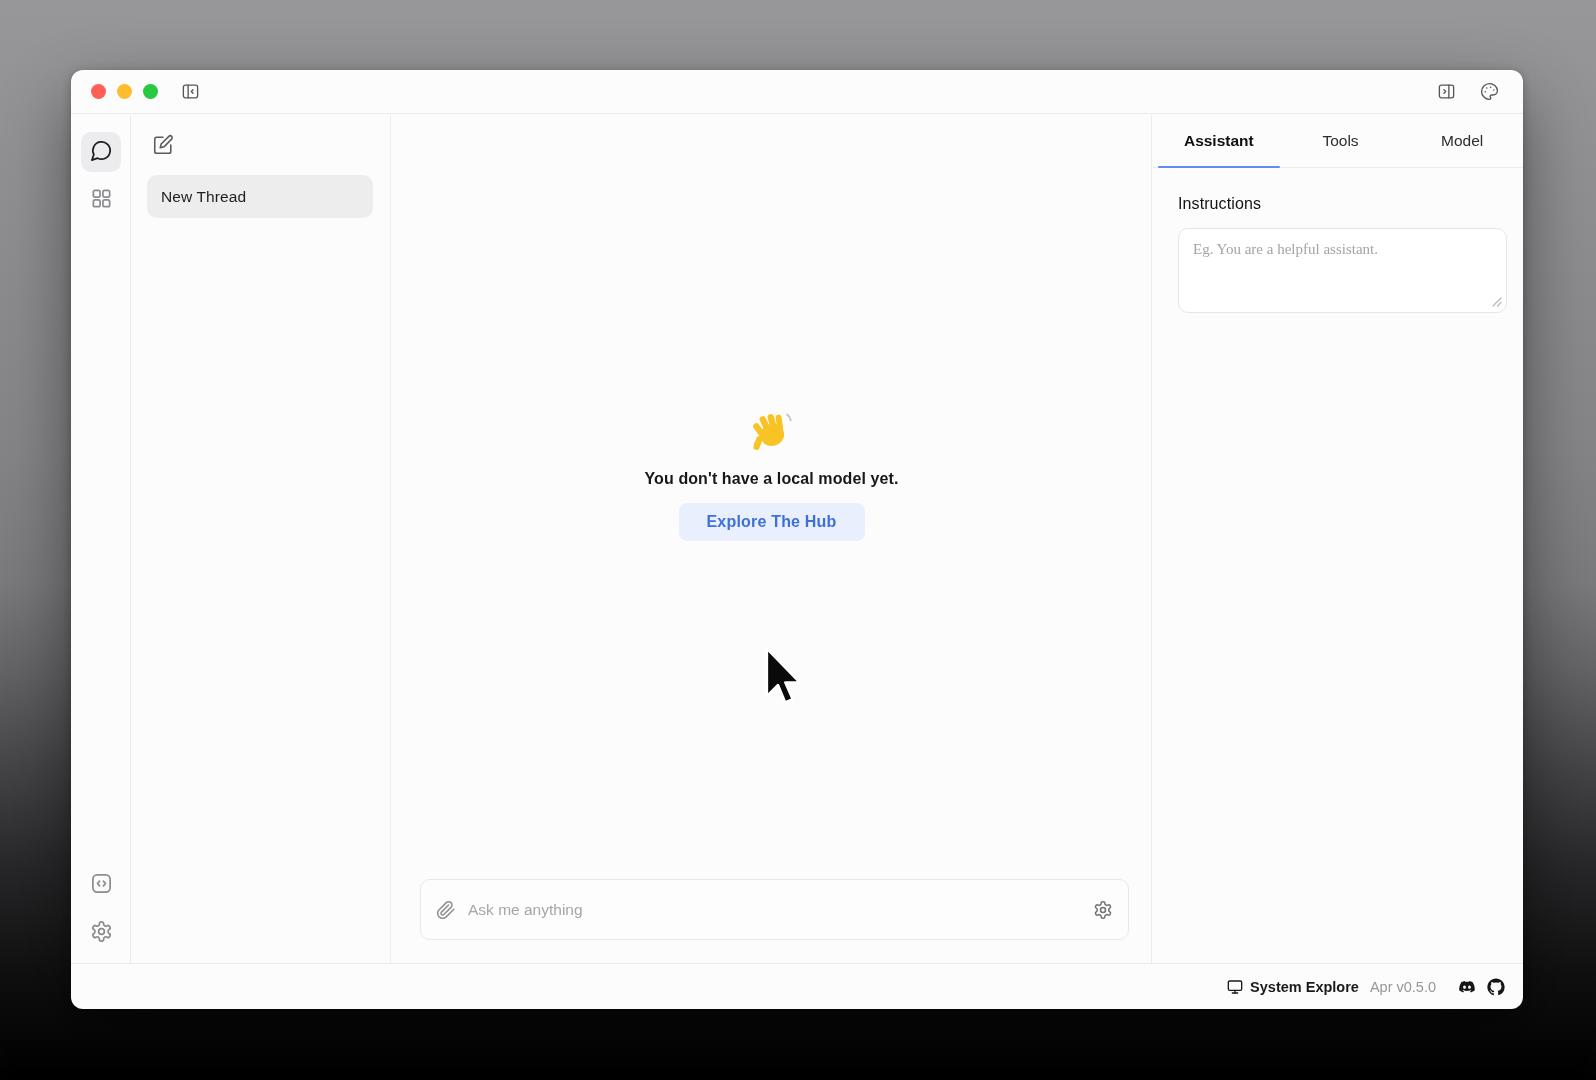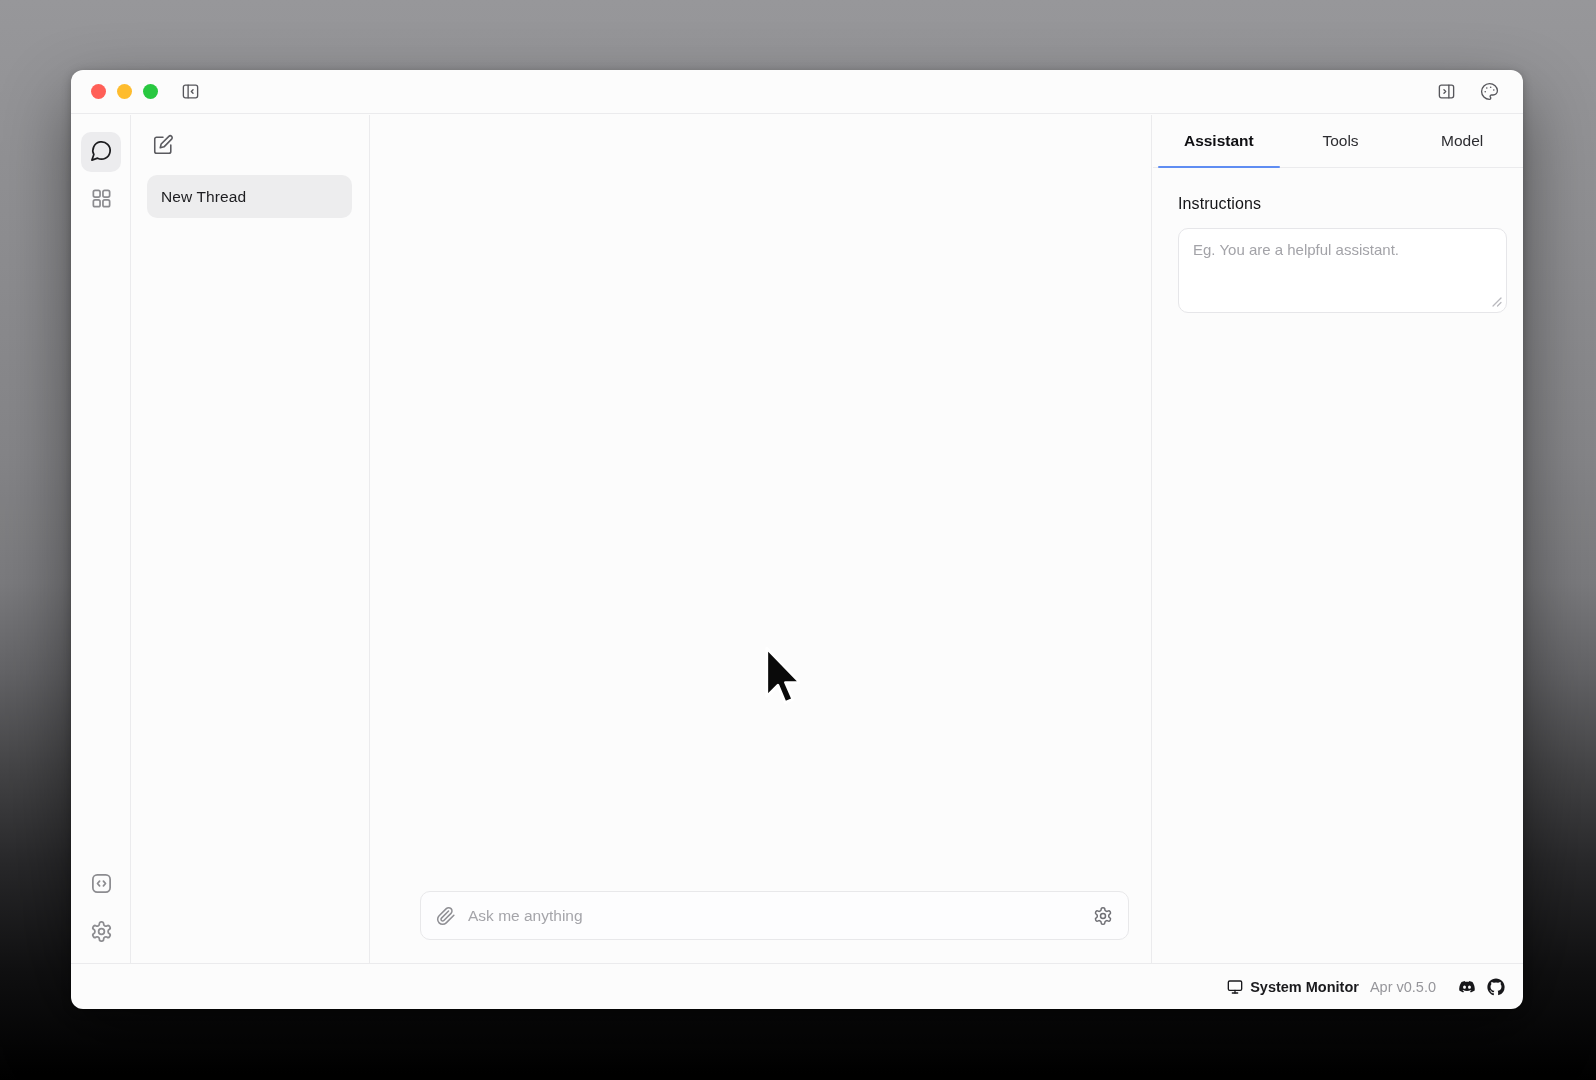--- a/index.html
+++ b/index.html
@@ -41,21 +41,21 @@
     width:40px; height:40px; border-radius:10px; margin:0 auto;
     display:flex; align-items:center; justify-content:center; color:#8c8c90;
   }
   .rail-btn.active { background:#ececee; color:#1c1c1f; }
   .rail-top { position:absolute; top:17px; left:10px; display:flex; flex-direction:column; gap:8px; }
   .rail-bottom { position:absolute; bottom:12px; left:10px; display:flex; flex-direction:column; gap:12px; }
   .rail-btn svg { width:23px; height:23px; }
   .rail-bottom .rail-btn { height:36px; }
   
   .threads {
-    position:absolute; left:61px; top:45px; bottom:46px; width:238px;
+    position:absolute; left:61px; top:45px; bottom:46px; width:259px;
     border-right:1px solid #ebebed;
   }
   .compose-btn { position:absolute; left:20px; top:19px; width:24px; height:24px; color:#5a5a5f; }
   .compose-btn svg { width:22px; height:22px; }
   .thread-item {
     position:absolute; left:15px; right:17px; top:60px; height:43px;
     background:#ededee; border-radius:10px; display:flex; align-items:center;
     padding-left:14px; font-size:15.5px; font-weight:500; color:#1d1d20;
     letter-spacing:.1px;
   }
@@ -69,21 +69,21 @@
     display:flex; flex-direction:column; align-items:center;
   }
   .wave { width:46px; height:46px; }
   .empty-msg { margin-top:16px; font-size:16px; font-weight:600; color:#18181b; letter-spacing:.1px; }
   .cta-btn {
     margin-top:15px; width:186px; height:38px; border:none; border-radius:8px;
     background:#e9effc; color:#3e70dc; font-size:16px; font-weight:700;
     font-family:inherit; letter-spacing:.2px; cursor:default;
   }
   .chat-input {
-    position:absolute; left:28px; right:22px; bottom:23px; height:49px;
+    position:absolute; left:28px; right:22px; bottom:23px; height:61px;
     background:#fdfdfe; border:1px solid #e8e8ea; border-radius:10px;
     display:flex; align-items:center; padding:0 15px; gap:12px;
   }
   .chat-input svg.clip { width:20px; height:20px; color:#8e8e93; flex:none; }
   .chat-input input {
     flex:1; border:none; outline:none; background:transparent;
     font-size:15.5px; font-family:inherit; color:#1c1c1f;
   }
   .chat-input input::placeholder { color:#a5a5aa; }
   .chat-input svg.gear { width:20px; height:20px; color:#707075; flex:none; }
@@ -94,21 +94,21 @@
     width:122px; display:flex; align-items:center; justify-content:center;
     font-size:15.5px; color:#2c2c30; position:relative; cursor:default;
   }
   .tab.active { font-weight:700; color:#101013; }
   .tab.active::after {
     content:""; position:absolute; left:0; right:0; bottom:-1px; height:2px;
     background:#5f8df2; border-radius:1px;
   }
   .panel-content { padding:27px 16px 0 25px; }
   .instructions-h { font-size:16px; font-weight:400; color:#141417; letter-spacing:.1px; }
-  .ta-wrap { position:relative; margin-top:15px; }
+  .ta-wrap { position:relative; margin-top:15px;font-family:Liberation Serif, serif; }
   .ta-wrap textarea {
     width:329px; height:85px; resize:none; border:1px solid #e6e6e9; border-radius:10px;
     background:#fff; padding:12px 14px; font-size:15px; font-family:inherit; color:#1c1c1f;
     outline:none; display:block;
   }
   .ta-wrap textarea::placeholder { color:#a3a3a8; }
   .ta-resize { position:absolute; right:5px; bottom:6px; width:11px; height:11px; color:#b9b9be; }
   
   .statusbar {
     position:absolute; left:0; right:0; bottom:0; height:46px;
@@ -211,20 +211,36 @@
         <path d="M12 3.5H5a2 2 0 0 0-2 2V19a2 2 0 0 0 2 2h13.5a2 2 0 0 0 2-2v-7"></path>
         <path d="M18.4 2.6a2.1 2.1 0 0 1 3 3L13.1 14l-4.1 1 1-4.1z"></path>
       </svg>
     </div>
     <div class="thread-item">
       <span>New Thread</span>
     </div>
   </div>
 
   <div class="main">
+    <div class="empty-state">
+      <svg class="wave" viewBox="0 0 48 48">
+        <path d="M40 7 a9 9 0 0 1 3.4 5.6" fill="none" stroke="#c9cbce" stroke-width="2.4" stroke-linecap="round"></path>
+        <path d="M6.5 37 a9 9 0 0 0 2.6 5.2" fill="none" stroke="#c9cbce" stroke-width="2.4" stroke-linecap="round"></path>
+        <g transform="rotate(-22 24 26)" fill="#f7c325">
+          <rect x="9.5" y="10" width="6.6" height="19" rx="3.3" transform="rotate(-14 13 19)"></rect>
+          <rect x="17.5" y="6" width="6.6" height="21" rx="3.3" transform="rotate(-4 21 16)"></rect>
+          <rect x="25" y="7" width="6.6" height="20" rx="3.3" transform="rotate(5 28 17)"></rect>
+          <rect x="32" y="10.5" width="6.2" height="17" rx="3.1" transform="rotate(14 35 19)"></rect>
+          <rect x="3.5" y="23" width="6.6" height="15" rx="3.3" transform="rotate(42 7 30)"></rect>
+          <ellipse cx="23.5" cy="28" rx="12.5" ry="11.5"></ellipse>
+        </g>
+      </svg>
+      <div class="empty-msg">You don't have a local model yet.</div>
+      <button class="cta-btn">Explore The Hub</button>
+    </div>
 
     <div class="chat-input">
       <svg class="clip" viewBox="0 0 24 24" fill="none" stroke="currentColor" stroke-width="1.8" stroke-linecap="round" stroke-linejoin="round">
         <path d="m21.44 11.05-9.19 9.19a6 6 0 0 1-8.49-8.49l8.57-8.57A4 4 0 1 1 18 8.84l-8.59 8.57a2 2 0 0 1-2.83-2.83l8.49-8.48"></path>
       </svg>
       <input type="text" placeholder="Ask me anything" style="">
       <svg class="gear" viewBox="0 0 24 24" fill="none" stroke="currentColor" stroke-width="1.8" stroke-linecap="round" stroke-linejoin="round">
         <path d="M12.22 2h-.44a2 2 0 0 0-2 2v.18a2 2 0 0 1-1 1.73l-.43.25a2 2 0 0 1-2 0l-.15-.08a2 2 0 0 0-2.73.73l-.22.38a2 2 0 0 0 .73 2.73l.15.1a2 2 0 0 1 1 1.72v.51a2 2 0 0 1-1 1.74l-.15.09a2 2 0 0 0-.73 2.73l.22.38a2 2 0 0 0 2.73.73l.15-.08a2 2 0 0 1 2 0l.43.25a2 2 0 0 1 1 1.73V20a2 2 0 0 0 2 2h.44a2 2 0 0 0 2-2v-.18a2 2 0 0 1 1-1.73l.43-.25a2 2 0 0 1 2 0l.15.08a2 2 0 0 0 2.73-.73l.22-.39a2 2 0 0 0-.73-2.73l-.15-.08a2 2 0 0 1-1-1.74v-.5a2 2 0 0 1 1-1.74l.15-.09a2 2 0 0 0 .73-2.73l-.22-.38a2 2 0 0 0-2.73-.73l-.15.08a2 2 0 0 1-2 0l-.43-.25a2 2 0 0 1-1-1.73V4a2 2 0 0 0-2-2z"></path>
         <circle cx="12" cy="12" r="3"></circle>
       </svg>
@@ -249,21 +265,21 @@
     </div>
   </div>
 
   <div class="statusbar">
     <div class="sys-mon">
       <svg viewBox="0 0 24 24" fill="none" stroke="currentColor" stroke-width="2" stroke-linecap="round" stroke-linejoin="round">
         <rect x="2" y="3" width="20" height="14" rx="2"></rect>
         <line x1="8" y1="21" x2="16" y2="21"></line>
         <line x1="12" y1="17" x2="12" y2="21"></line>
       </svg>
-      <span>System Monitor</span>
+      <span>System Explore</span>
     </div>
     <span class="version">Apr v0.5.0</span>
     <span class="status-link discord">
       <svg viewBox="0 0 24 24" fill="currentColor">
         <path d="M19.3 5.4A16.9 16.9 0 0 0 15.1 4l-.55 1.1a15.6 15.6 0 0 0-5.1 0L8.9 4a16.9 16.9 0 0 0-4.2 1.4C2 9.2 1.3 13 1.7 16.7A17 17 0 0 0 6.9 19.2l1.1-1.8c-.6-.2-1.2-.5-1.8-.9l.44-.34a12.2 12.2 0 0 0 10.7 0l.44.34c-.55.36-1.15.66-1.8.9l1.1 1.8a17 17 0 0 0 5.2-2.5c.44-4.3-.7-8-3-11.3ZM8.7 14.4c-1.05 0-1.9-1-1.9-2.15s.83-2.15 1.9-2.15 1.92 1 1.9 2.15c0 1.16-.84 2.15-1.9 2.15Zm6.6 0c-1.05 0-1.9-1-1.9-2.15s.84-2.15 1.9-2.15 1.92 1 1.9 2.15c0 1.16-.84 2.15-1.9 2.15Z"></path>
       </svg>
     </span>
     <span class="status-link github">
       <svg viewBox="0 0 24 24" fill="currentColor">
         <path d="M12 .5C5.65.5.5 5.65.5 12c0 5.08 3.29 9.39 7.86 10.91.58.1.79-.25.79-.55v-2.17c-3.2.7-3.87-1.37-3.87-1.37-.52-1.33-1.28-1.68-1.28-1.68-1.04-.71.08-.7.08-.7 1.15.08 1.76 1.18 1.76 1.18 1.03 1.76 2.7 1.25 3.36.96.1-.75.4-1.25.72-1.54-2.55-.29-5.23-1.28-5.23-5.68 0-1.25.45-2.28 1.18-3.08-.12-.29-.51-1.46.11-3.05 0 0 .96-.31 3.15 1.18a10.9 10.9 0 0 1 5.74 0c2.19-1.49 3.15-1.18 3.15-1.18.62 1.59.23 2.76.11 3.05.73.8 1.18 1.83 1.18 3.08 0 4.41-2.69 5.38-5.25 5.66.41.35.77 1.05.77 2.12v3.14c0 .3.21.66.8.55A11.51 11.51 0 0 0 23.5 12C23.5 5.65 18.35.5 12 .5z"></path>

